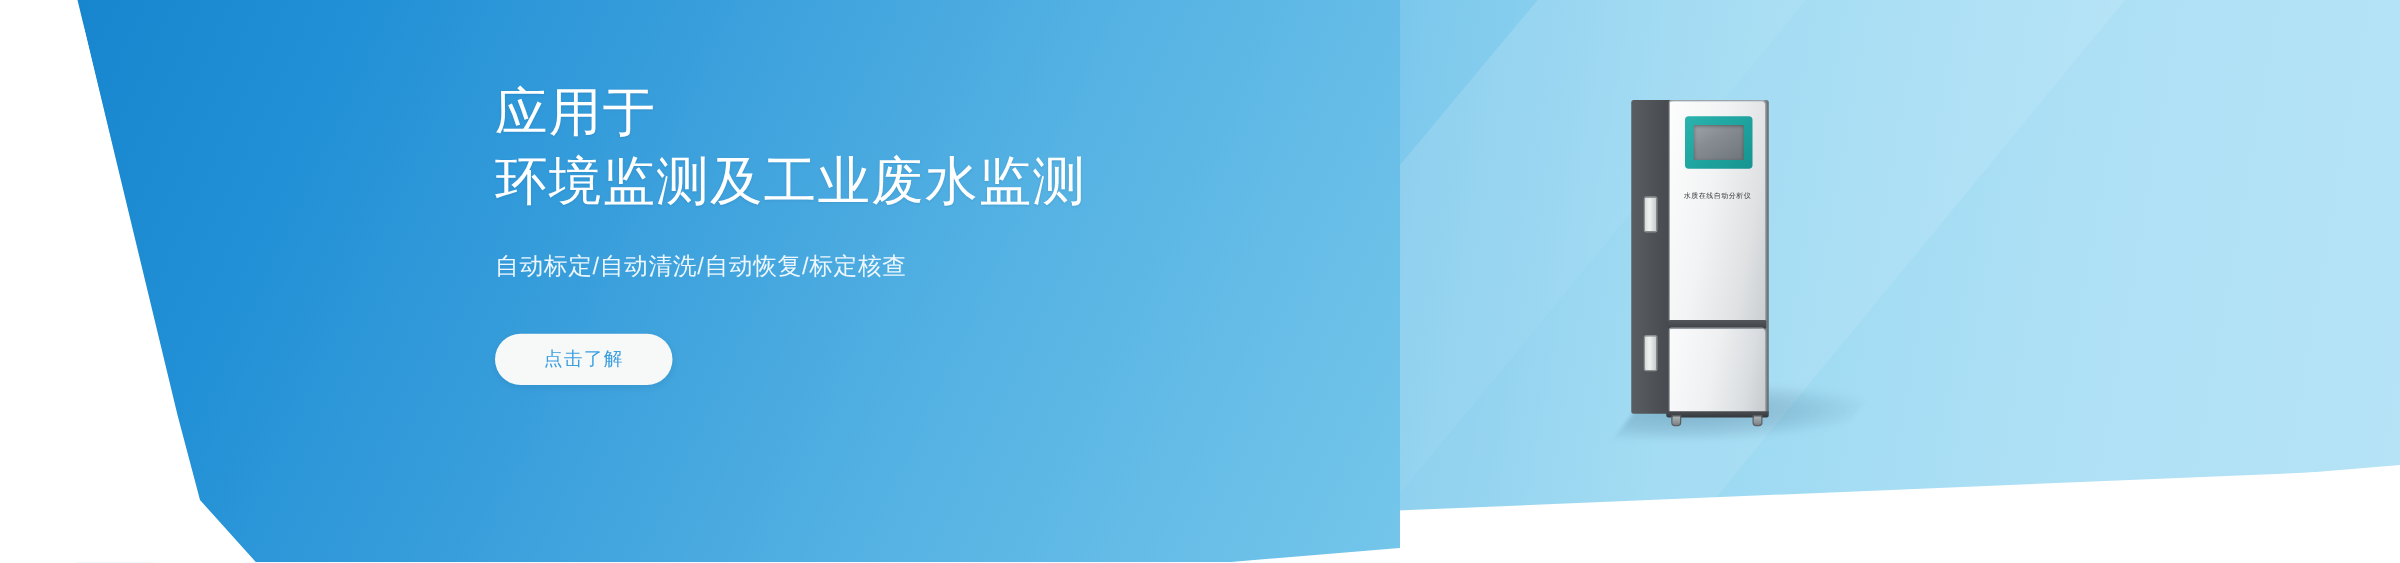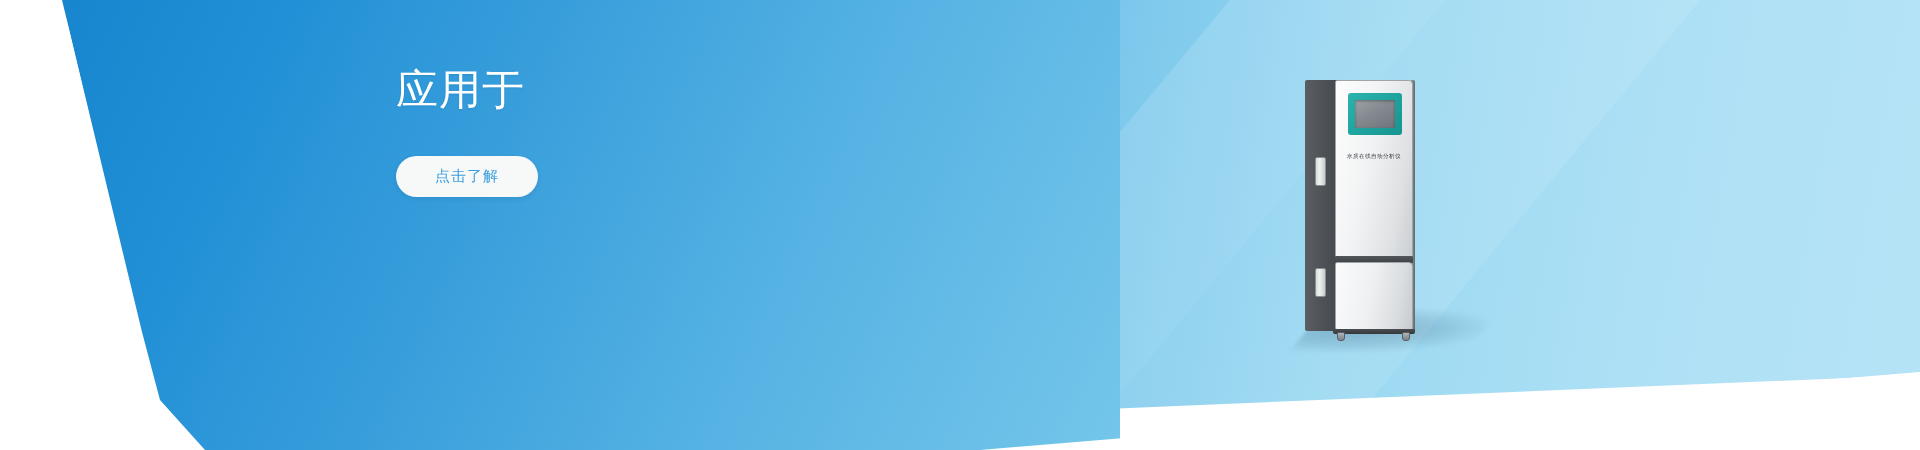--- a/index.html
+++ b/index.html
@@ -296,22 +296,24 @@
     <div class="bg-band-a"></div>
     <div class="bg-band-b"></div>
     <div class="bg-left-shape"></div>
     <div class="bg-left-white"></div>
     <div class="bg-wedge"></div>
   </div>
 
   <div class="copy">
     <div class="headline">
       <div>应用于</div>
+      <div class="headline-line-2">环境监测及工业废水监测</div>
     </div>
 
+    <div class="subtitle">自动标定/自动清洗/自动恢复/标定核查</div>
 
     <button class="cta" type="button">点击了解</button>
   </div>
 
   <div class="device-wrap">
     <div class="device-shadow"></div>
 
     <div class="dev-side">
       <div class="dev-side-handle"></div>
       <div class="dev-side-handle2"></div>

